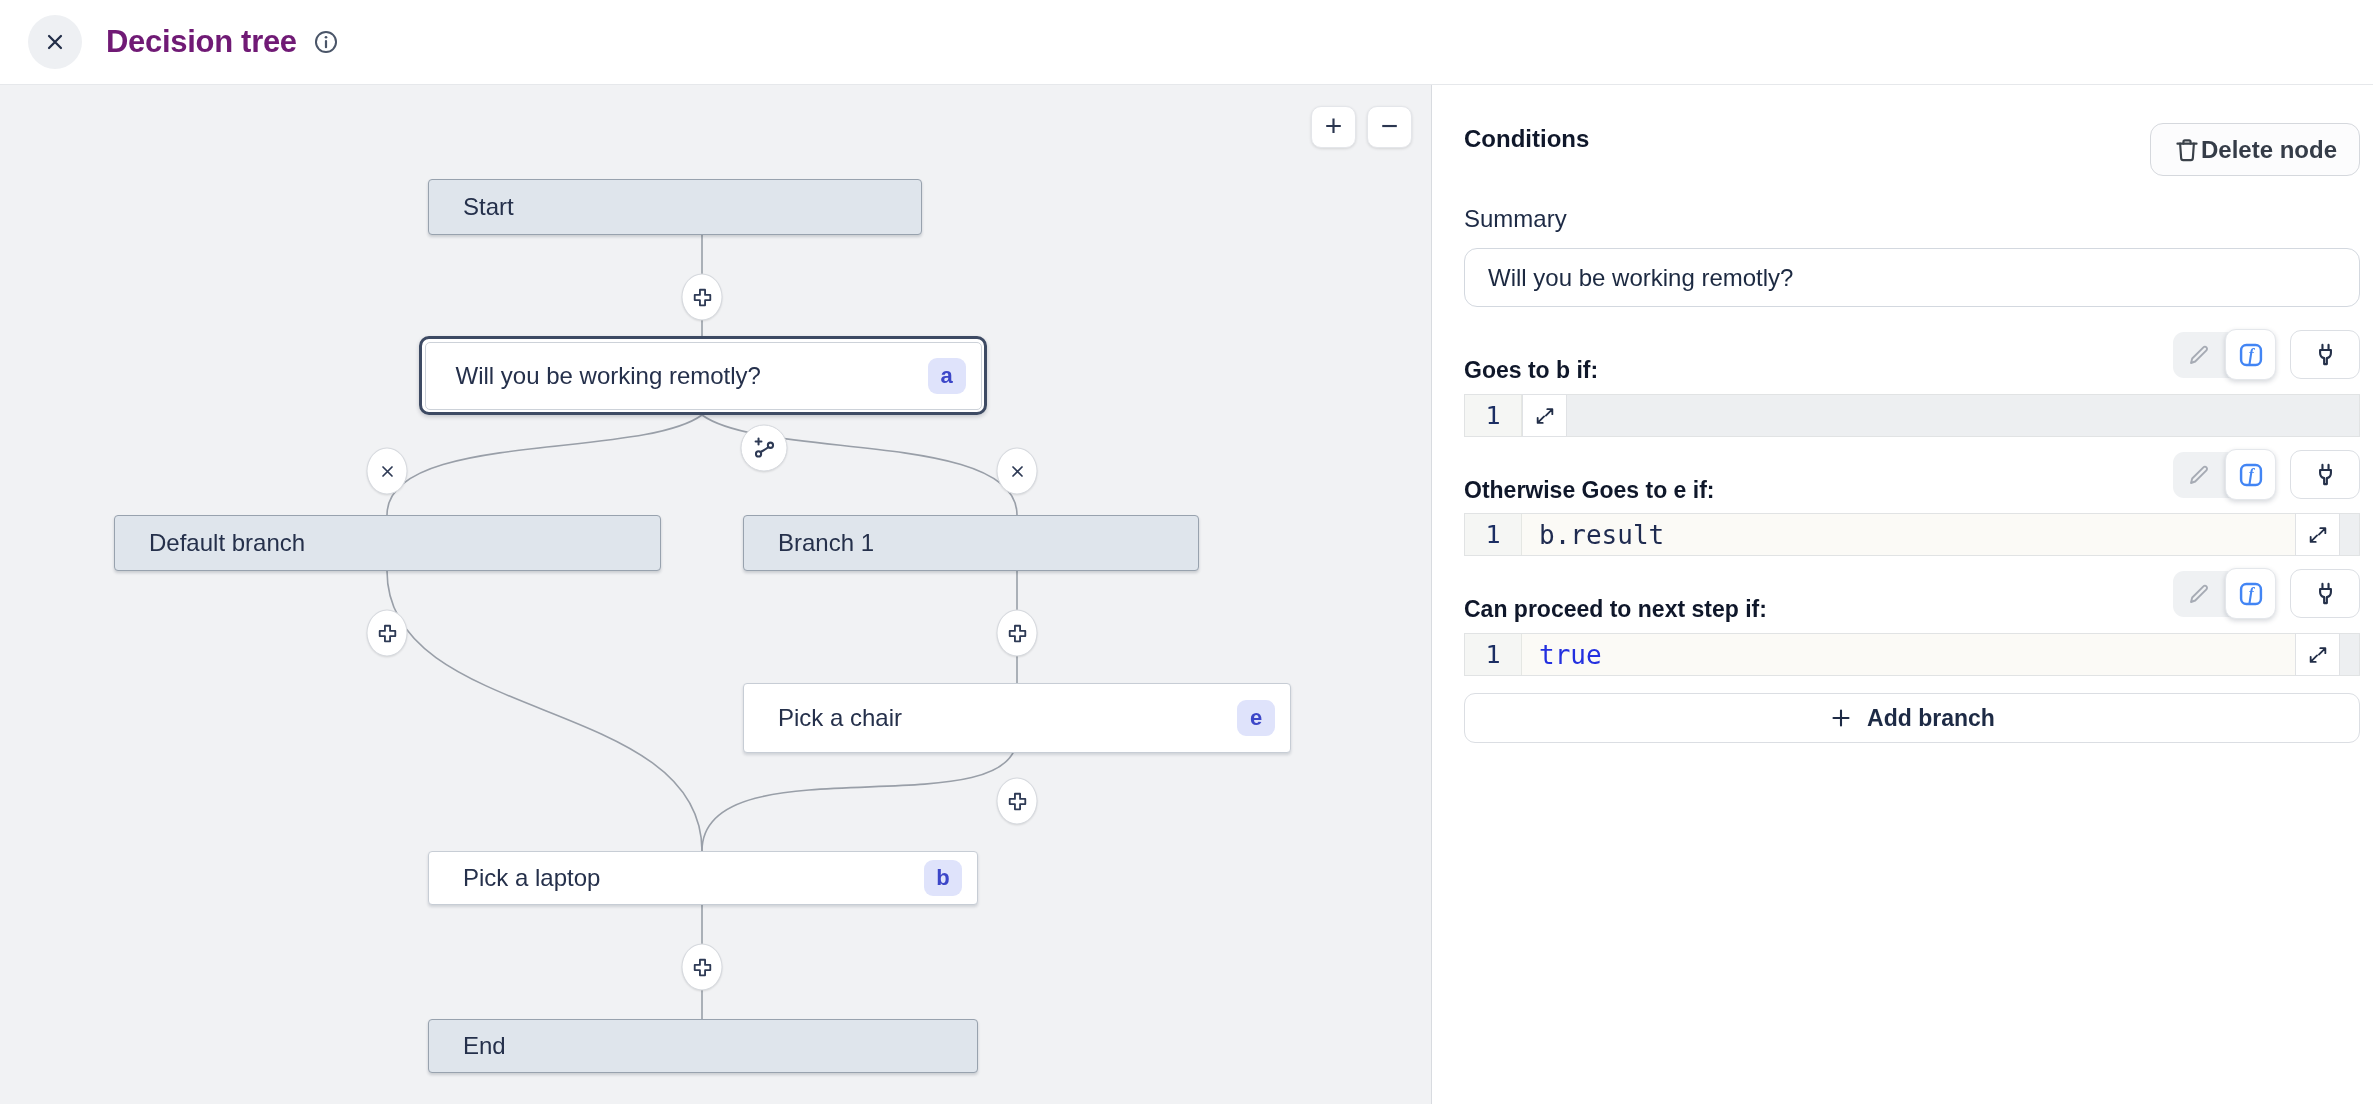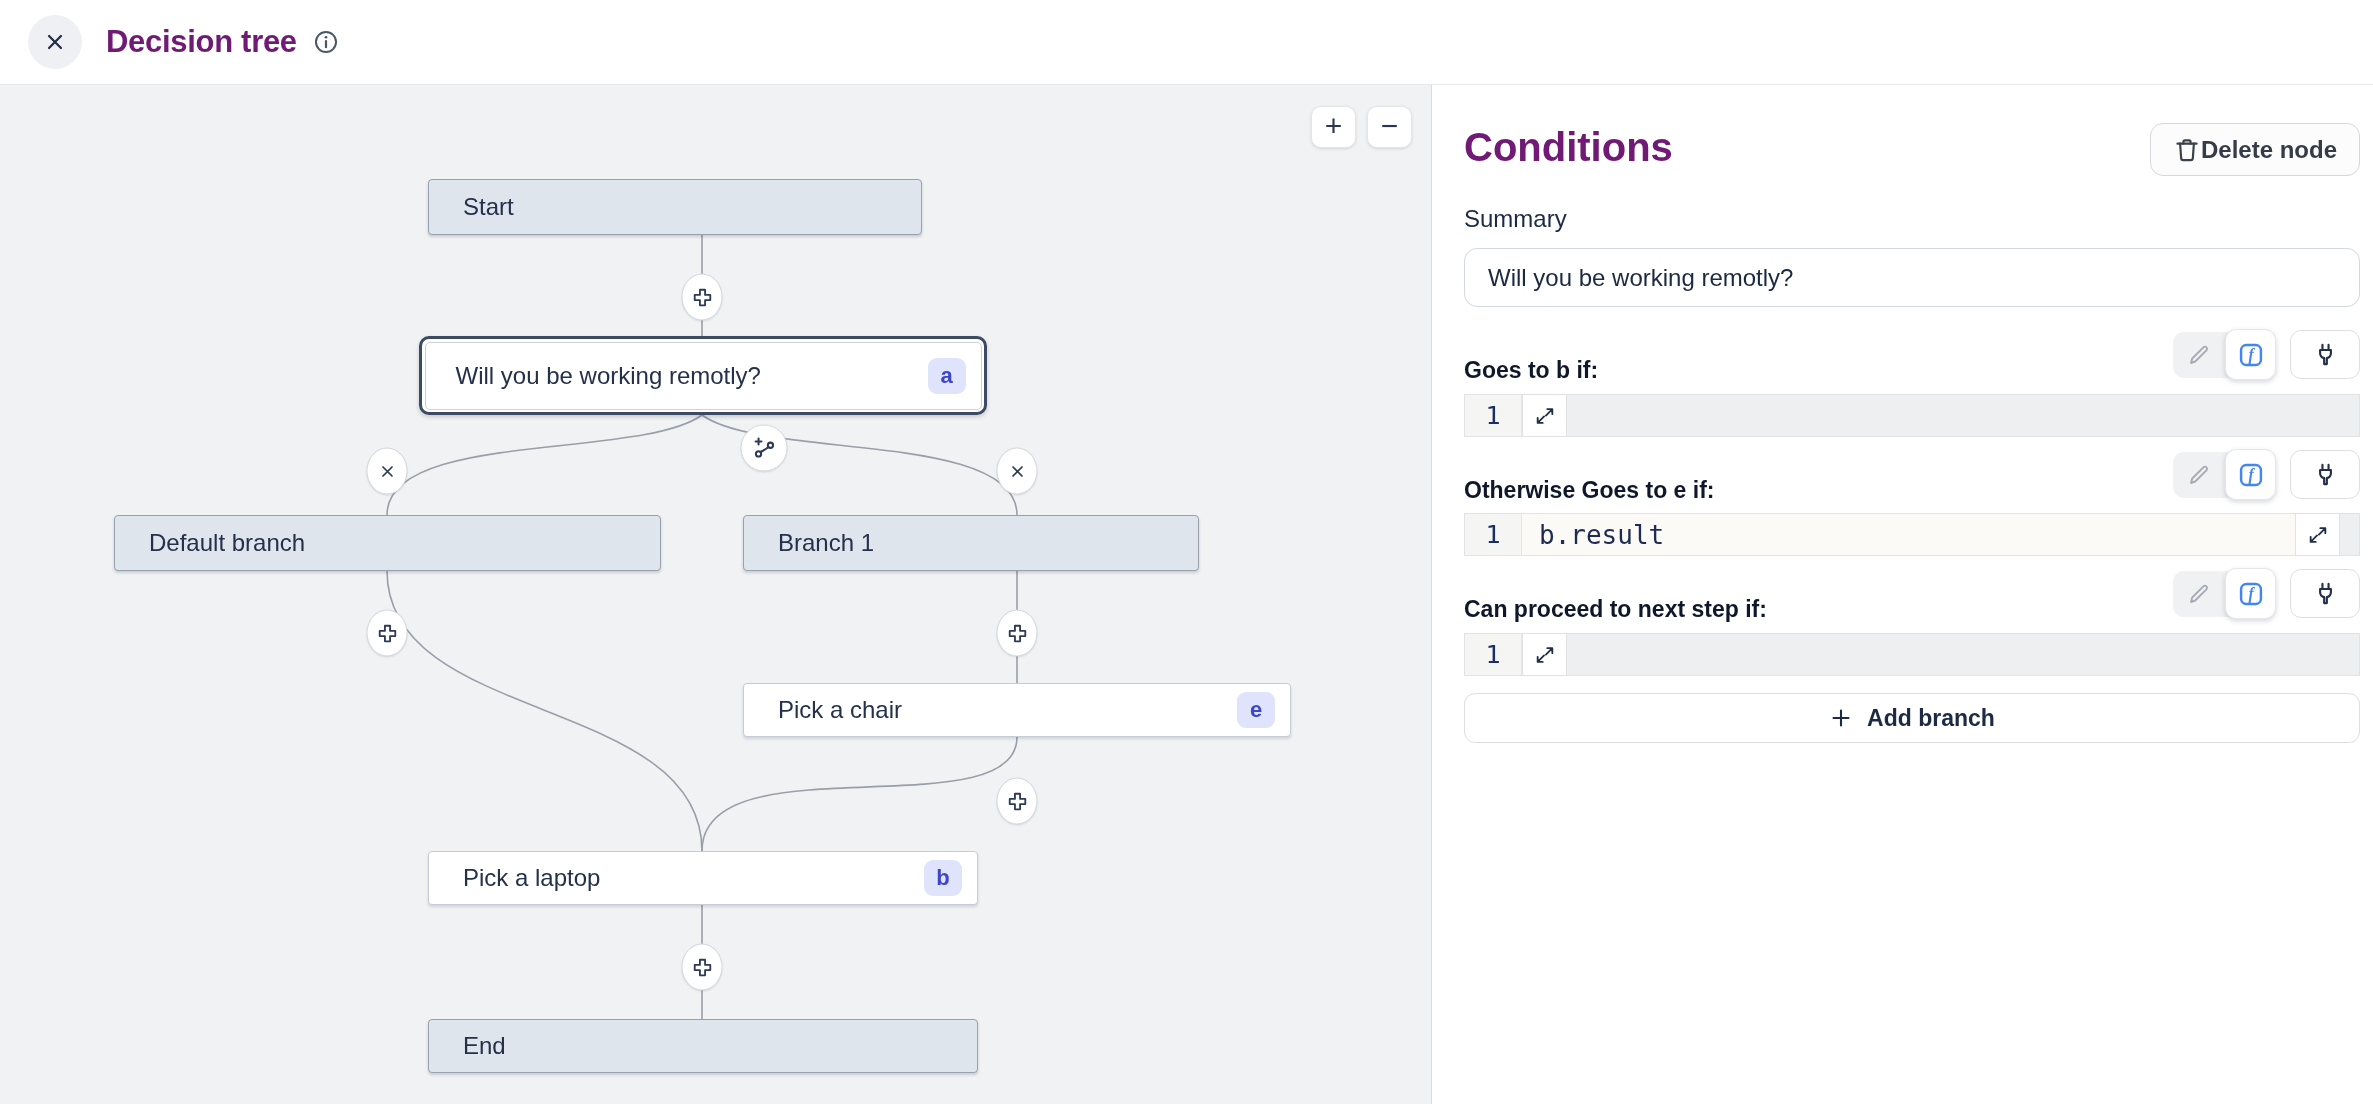--- a/index.html
+++ b/index.html
@@ -79,21 +79,21 @@
   .zoom-btn {
     position: absolute; width: 45px; height: 42px; border-radius: 10px;
     background: #ffffff; border: 1px solid #e4e6ea;
     box-shadow: 0 1px 3px rgba(0,0,0,.12);
     font-size: 30px; font-weight: 500; color: #2b3650;
     display: flex; align-items: center; justify-content: center;
     cursor: pointer; line-height: 1; padding-bottom: 3px;
   }
 
   
-  .panel-title { position: absolute; left: 32px; top: 40px; font-size: 40px; font-weight: bold; color: #701a75; }
+  .panel-title { position: absolute; left: 32px; top: 40px; font-size: 24px; font-weight: bold; color: #0f172a; }
   .delete-btn {
     position: absolute; right: 13px; top: 38px; height: 53px;
     background: #fcfcfd; border: 1.5px solid #d5d8dd; border-radius: 13px;
     display: flex; align-items: center; padding: 0 22px;
     font-size: 24px; font-weight: bold; color: #353c48; cursor: pointer;
     font-family: "Liberation Sans", sans-serif;
   }
   .summary-label { position: absolute; left: 32px; top: 120px; font-size: 24px; color: #1d2a45; font-weight: 500; }
   .summary-input {
     position: absolute; left: 32px; top: 163px; width: 896px; height: 59px;
@@ -204,21 +204,21 @@
       </div>
 
       <div class="node gray" style="left:114px; top:430px; width:547px; height:56px;">
         <span>Default branch</span>
       </div>
 
       <div class="node gray" style="left:743px; top:430px; width:456px; height:56px;">
         <span>Branch 1</span>
       </div>
 
-      <div class="node white" style="left:743px; top:598px; width:548px; height:54px;text-align:center;">
+      <div class="node white" style="left:743px; top:598px; width:548px; height:70px;text-align:center;">
         <span>Pick a chair</span>
         <span class="badge">e</span>
       </div>
 
       <div class="node white" style="left:428px; top:766px; width:550px; height:54px;">
         <span>Pick a laptop</span>
         <span class="badge">b</span>
       </div>
 
       <div class="node gray" style="left:428px; top:934px; width:550px; height:54px;">
@@ -391,20 +391,23 @@
           <svg width="27" height="27" viewBox="0 0 24 24">
             <g stroke="#243049" stroke-width="1.9" fill="none" stroke-linecap="round" stroke-linejoin="round">
               <path d="M9.3 3.5 V8 M14.7 3.5 V8"></path>
               <path d="M7.2 8 h9.6 v2.6 a4.8 4.8 0 0 1 -3.6 4.65 V20.5 h-2.4 V15.25 A4.8 4.8 0 0 1 7.2 10.6 Z"></path>
             </g>
           </svg>
         </button>
       </div>
       <div class="code-row r3-code">
         <div class="gutter">1</div>
+        <div class="code-body">
+            <span class="kw">true</span>
+          </div>
         <button class="expand-btn">
           <svg width="22" height="22" viewBox="0 0 24 24">
             <g stroke="#222e48" stroke-width="2" fill="none" stroke-linecap="round" stroke-linejoin="round">
               <path d="M14.5 4.5 H20 V10 M20 4.5 l-7 7"></path>
               <path d="M9.5 19.5 H4 V14 M4 19.5 l7-7"></path>
             </g>
           </svg>
         </button>
         <div class="code-tail"></div>
       </div>

